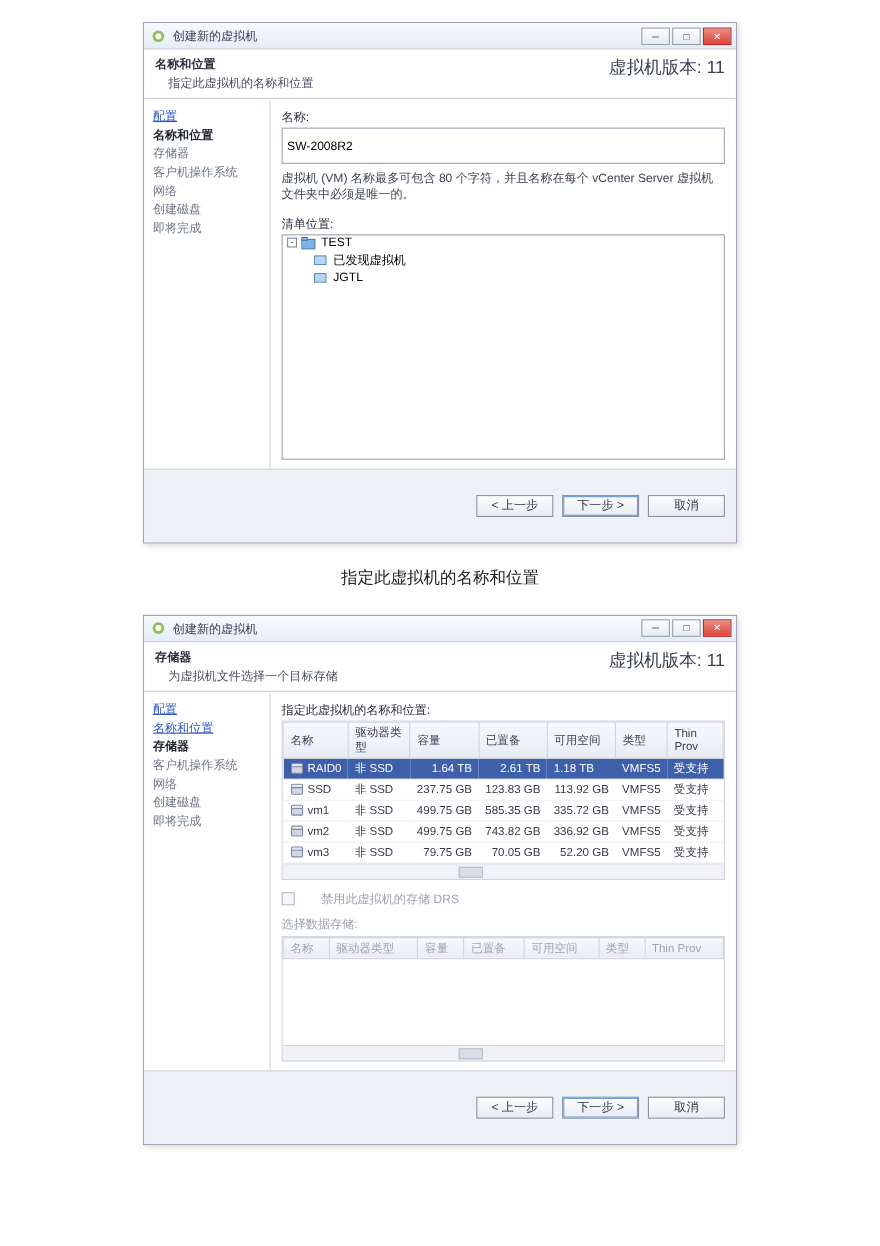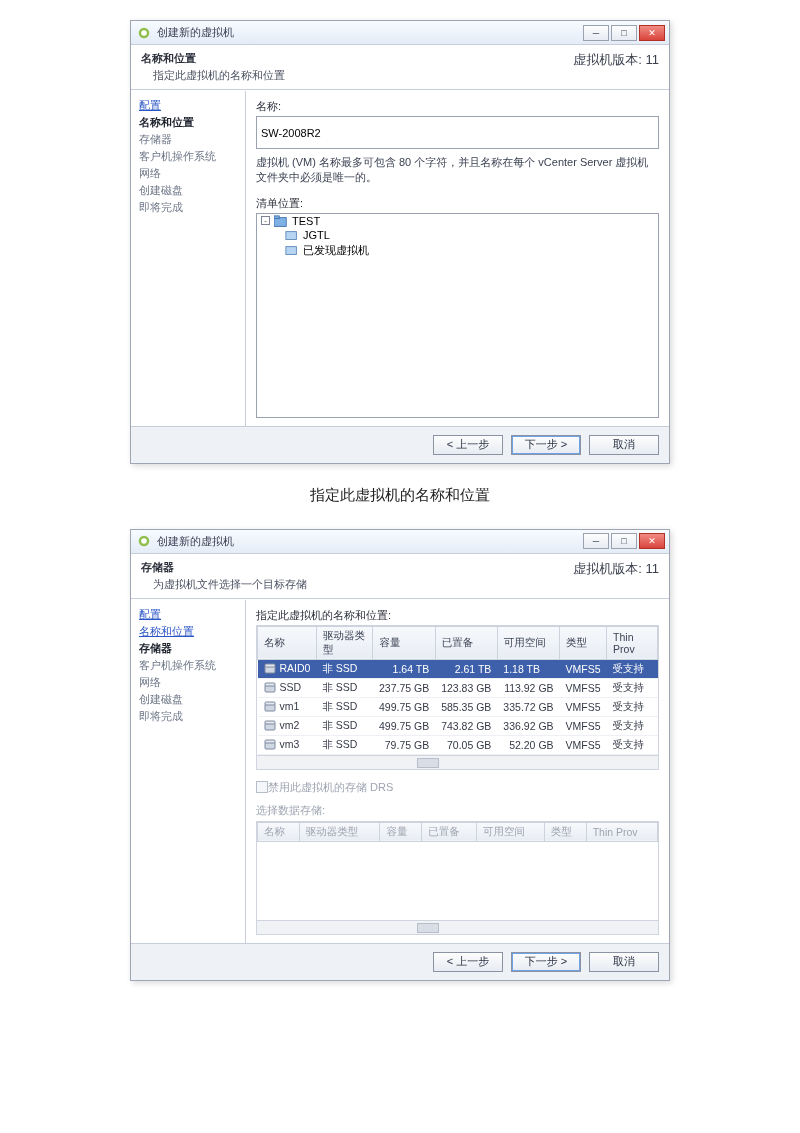--- a/index.html
+++ b/index.html
@@ -62,21 +62,21 @@
   .header {
     background: #fff;
     border-bottom: 1px solid #c8ced9;
     padding: 6px 10px;
     display: flex;
     justify-content: space-between;
   }
   .header-left { display:flex; flex-direction:column; gap:2px; }
   .header-title { font-weight: bold; color:#2b2f3a; }
   .header-sub { color:#4a5060; margin-left: 12px; }
-  .header-right { color:#3a3f4d; font-size:13px; white-space:nowrap; }
+  .header-right { color:#3a3f4d; font-size:16px; white-space:nowrap; }
   
   .body {
     display: flex;
     border-top: 1px solid #fff;
   }
   .sidebar {
     width: 115px;
     background: #fff;
     border-right: 1px solid #c8ced9;
     padding: 6px 8px;
@@ -167,37 +167,37 @@
   }
   .scroll-h::after{
     content:"";
     position:absolute; left:40%; top:2px;
     width:20px; height:8px;
     background:#d9dde5;
     border:1px solid #b7bdc9;
   }
   .chk-row {
     margin-top:10px; color:#9ea4b1;
-    display:flex; align-items:center; gap:0;
+    display:flex; align-items:center; gap:24px;
   }
   .chk {
     width:12px;height:12px;border:1px solid #b7bdc9;background:#f4f6f9;
   }
   .sublist-label { margin-top:8px; color:#9ea4b1; }
   .sublist {
     margin-top:3px;
     border:1px solid #cfd4de;
     height:100px;
     background:#fff;
   }
   
   .footer {
     background:#eef1f6;
     border-top:1px solid #c8ced9;
-    padding:8px 10px;
+    padding:23px 10px;
     display:flex;
     justify-content:flex-end;
     gap:8px;
   }
   .btn {
     min-width:70px;
     height:20px;
     border:1px solid #8b93a3;
     background:linear-gradient(#fdfdfd,#e7ebf2);
     font-size:11px;
@@ -256,35 +256,35 @@
         <div class="tree-row">
           <span class="exp">-</span>
           <span class="ico-folder">
             <svg viewBox="0 0 16 14">
                 <rect x="0" y="3" width="14" height="10" fill="#7eb2e6" stroke="#3f6ea8"></rect>
                 <rect x="0" y="1" width="6" height="3" fill="#7eb2e6" stroke="#3f6ea8"></rect>
               </svg>
           </span>
           <span>TEST</span>
         </div>
+        <div class="tree-row depth2">
+          <span class="ico-folder">
+            <svg viewBox="0 0 16 14">
+                <rect x="1" y="3" width="12" height="9" fill="#b7d4f2" stroke="#5a86b7"></rect>
+              </svg>
+          </span>
+          <span>已发现虚拟机</span>
+        </div>
         <div class="tree-row depth1">
           <span class="ico-folder">
             <svg viewBox="0 0 16 14">
                 <rect x="1" y="3" width="12" height="9" fill="#b7d4f2" stroke="#5a86b7"></rect>
               </svg>
           </span>
           <span>JGTL</span>
-        </div>
-        <div class="tree-row depth2">
-          <span class="ico-folder">
-            <svg viewBox="0 0 16 14">
-                <rect x="1" y="3" width="12" height="9" fill="#b7d4f2" stroke="#5a86b7"></rect>
-              </svg>
-          </span>
-          <span>已发现虚拟机</span>
         </div>
       </div>
     </div>
   </div>
 
   <div class="footer">
     <div class="btn">&lt; 上一步</div>
     <div class="btn primary">下一步 &gt;</div>
     <div class="btn">取消</div>
   </div>

